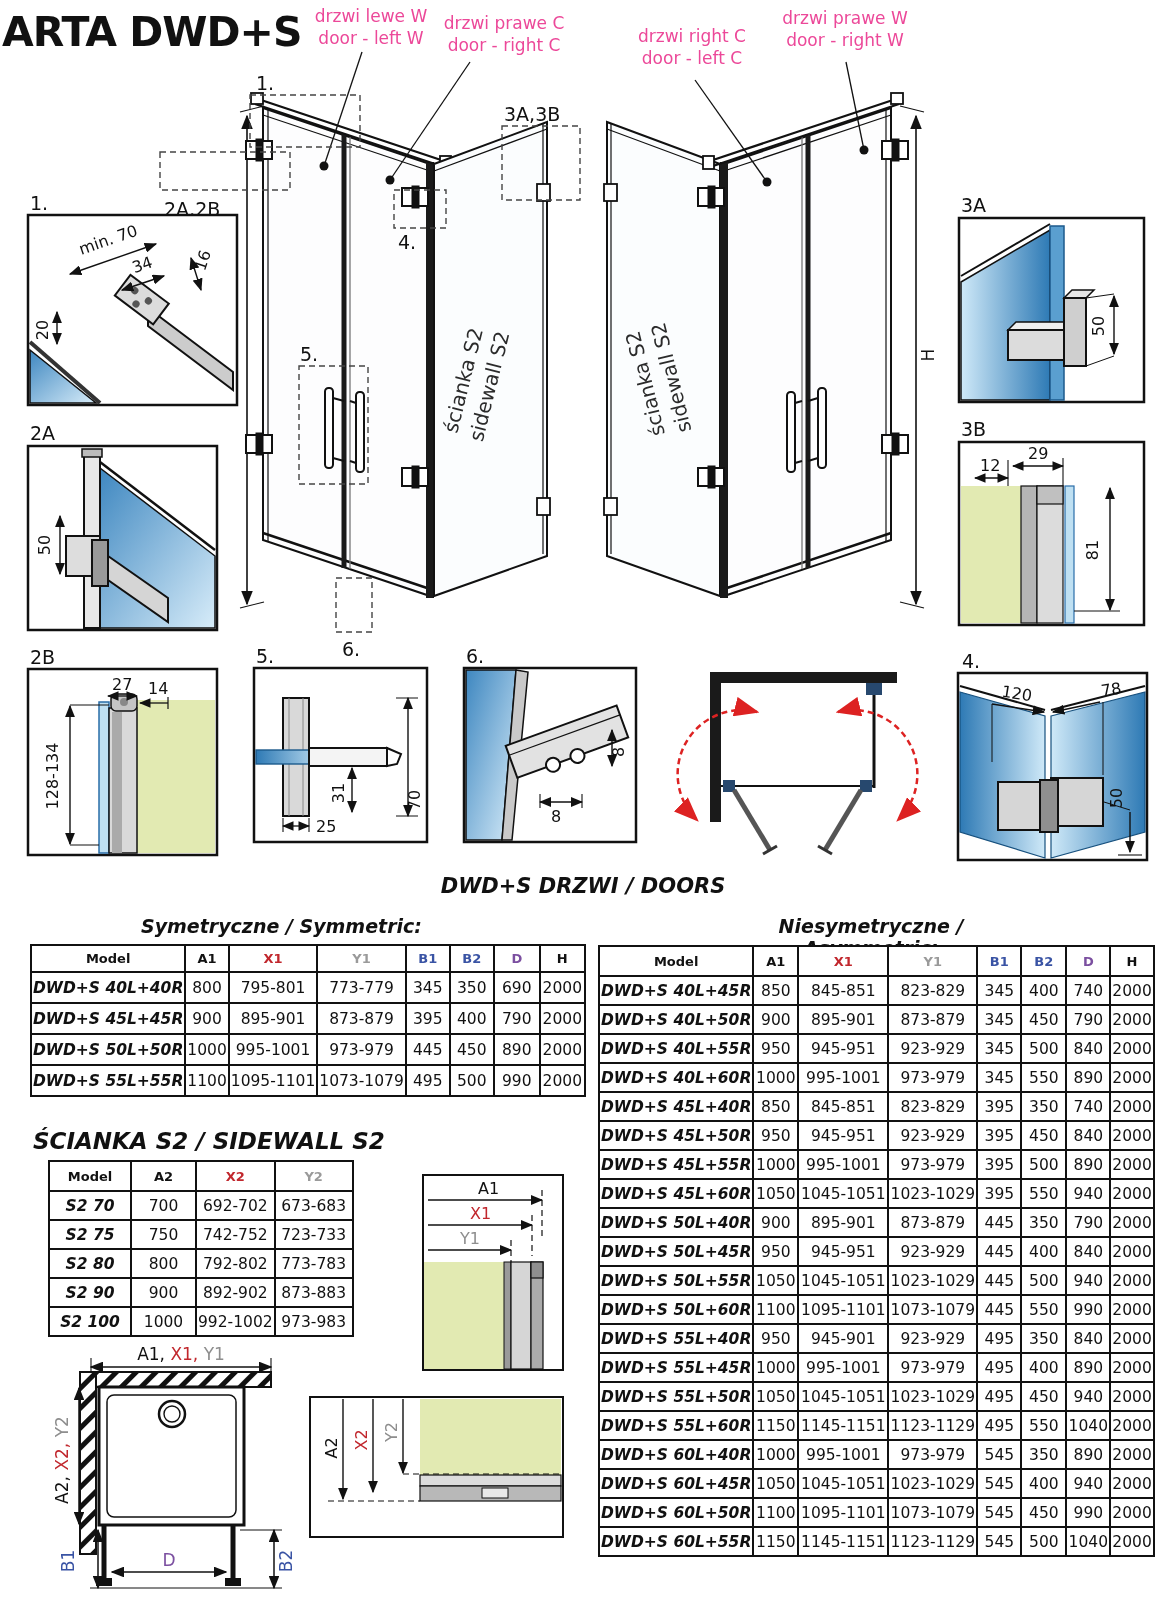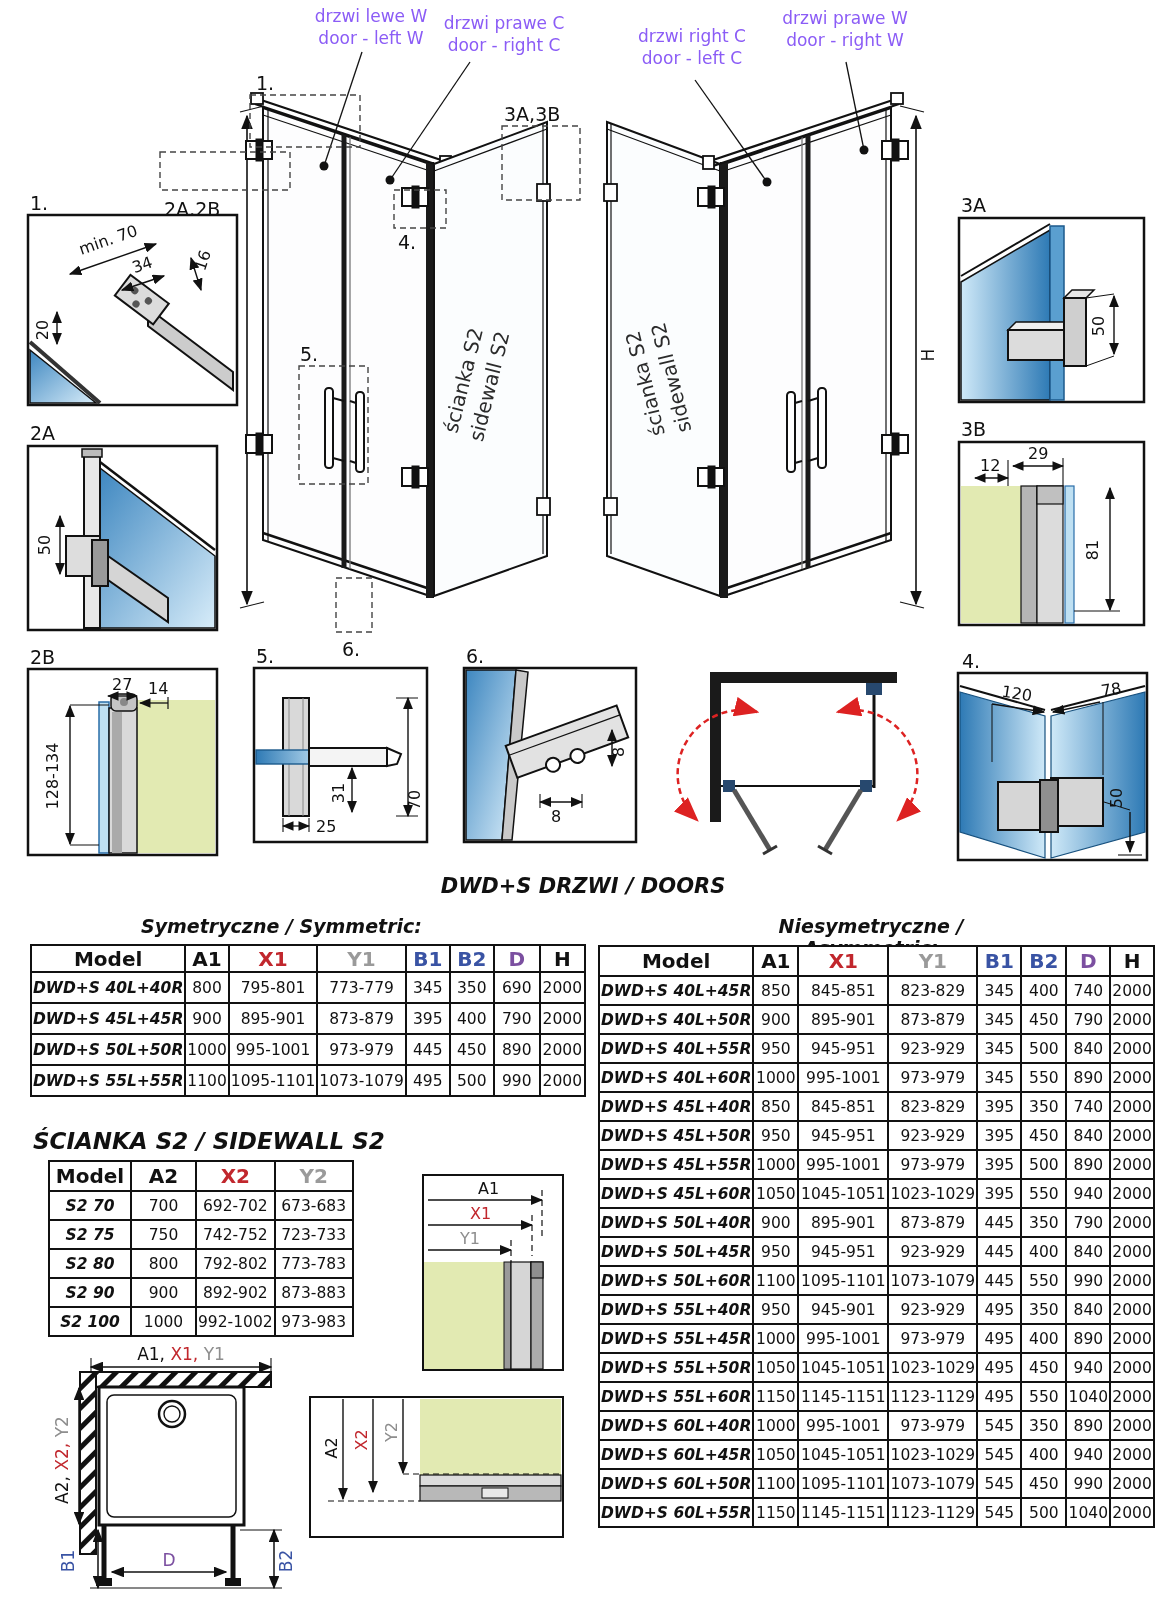--- a/index.html
+++ b/index.html
@@ -1,49 +1,50 @@
 <!DOCTYPE html>
 <html><head>
 <meta charset="utf-8">
 <style>
   html,body{margin:0;padding:0;background:#fff;}
   .canvas{position:relative;width:1166px;height:1608px;background:#fff;
           font-family:"DejaVu Sans",sans-serif;color:#111;overflow:hidden;}
   .page-title{position:absolute;left:2px;top:8px;margin:0;font-size:41px;font-weight:bold;
               letter-spacing:-1px;color:#111;}
-  .top-lbl{position:absolute;text-align:center;font-size:17px;line-height:1.28;color:#8b5cf6;}
+  .top-lbl{position:absolute;text-align:center;font-size:17px;line-height:1.28;color:#ec4899;}
   .sec-title{position:absolute;font-weight:bold;font-style:italic;color:#111;}
   #doors-title{left:383px;top:874px;width:400px;text-align:center;font-size:21px;}
   #sym-title{left:141px;top:915px;width:300px;text-align:left;font-size:19px;}
   #asym-title{left:721px;top:915px;width:300px;text-align:center;font-size:19px;}
   #sidewall-title{left:33px;top:1128px;font-size:23px;}
   svg{position:absolute;left:0;top:0;}
   svg text{font-family:"DejaVu Sans",sans-serif;stroke:none;}
   .t{fill:#111;font-size:17px;}
   .t-call{fill:#111;font-size:19px;}
   .t-dim{fill:#111;font-size:16px;}
   .t-side{fill:#2b2b2b;font-size:20px;}
   .red{fill:#c1272d;}.gray{fill:#8e8e8e;}.blue{fill:#3953a4;}.purple{fill:#7b4fa0;}
   .dash{stroke-dasharray:6 4;}
   .tbl{position:absolute;border-collapse:collapse;table-layout:fixed;background:#fff;}
   .tbl th,.tbl td{border:2px solid #111;text-align:center;padding:0 1px;font-size:15.5px;
                   color:#111;white-space:nowrap;overflow:hidden;}
-  .tbl th{font-weight:bold;font-size:20px;}
+  .tbl th{font-weight:bold;font-size:13px;}
   .tbl td.model{font-weight:bold;font-style:italic;font-size:15.5px;}
   .tbl th.h-red{color:#c1272d;} .tbl th.h-gray{color:#9a9a9a;}
   .tbl th.h-blue{color:#3953a4;} .tbl th.h-purple{color:#7b4fa0;}
   #t-sym thead tr{height:27px;} #t-sym tbody tr{height:31px;}
   #t-asym thead tr{height:30px;} #t-asym tbody tr{height:29px;}
   #t-s2 thead tr{height:30px;} #t-s2 tbody tr{height:29px;}
 </style>
 </head>
 <body>
 
 <div class="canvas">
 
+  <h1 class="page-title">ARTA DWD+S</h1>
 
   <div class="top-lbl" style="left:297px;top:6px;width:148px">
     <div>drzwi lewe W</div>
     <div>door - left W</div>
   </div>
   <div class="top-lbl" style="left:430px;top:13px;width:148px">
     <div>drzwi prawe C</div>
     <div>door - right C</div>
   </div>
   <div class="top-lbl" style="left:618px;top:26px;width:148px">
@@ -541,20 +542,30 @@
           <td class="model">DWD+S 50L+45R</td>
           <td>950</td>
           <td>945-951</td>
           <td>923-929</td>
           <td>445</td>
           <td>400</td>
           <td>840</td>
           <td>2000</td>
         </tr>
         <tr>
+          <td class="model">DWD+S 50L+55R</td>
+          <td>1050</td>
+          <td>1045-1051</td>
+          <td>1023-1029</td>
+          <td>445</td>
+          <td>500</td>
+          <td>940</td>
+          <td>2000</td>
+        </tr>
+        <tr>
           <td class="model">DWD+S 50L+60R</td>
           <td>1100</td>
           <td>1095-1101</td>
           <td>1073-1079</td>
           <td>445</td>
           <td>550</td>
           <td>990</td>
           <td>2000</td>
         </tr>
         <tr>

